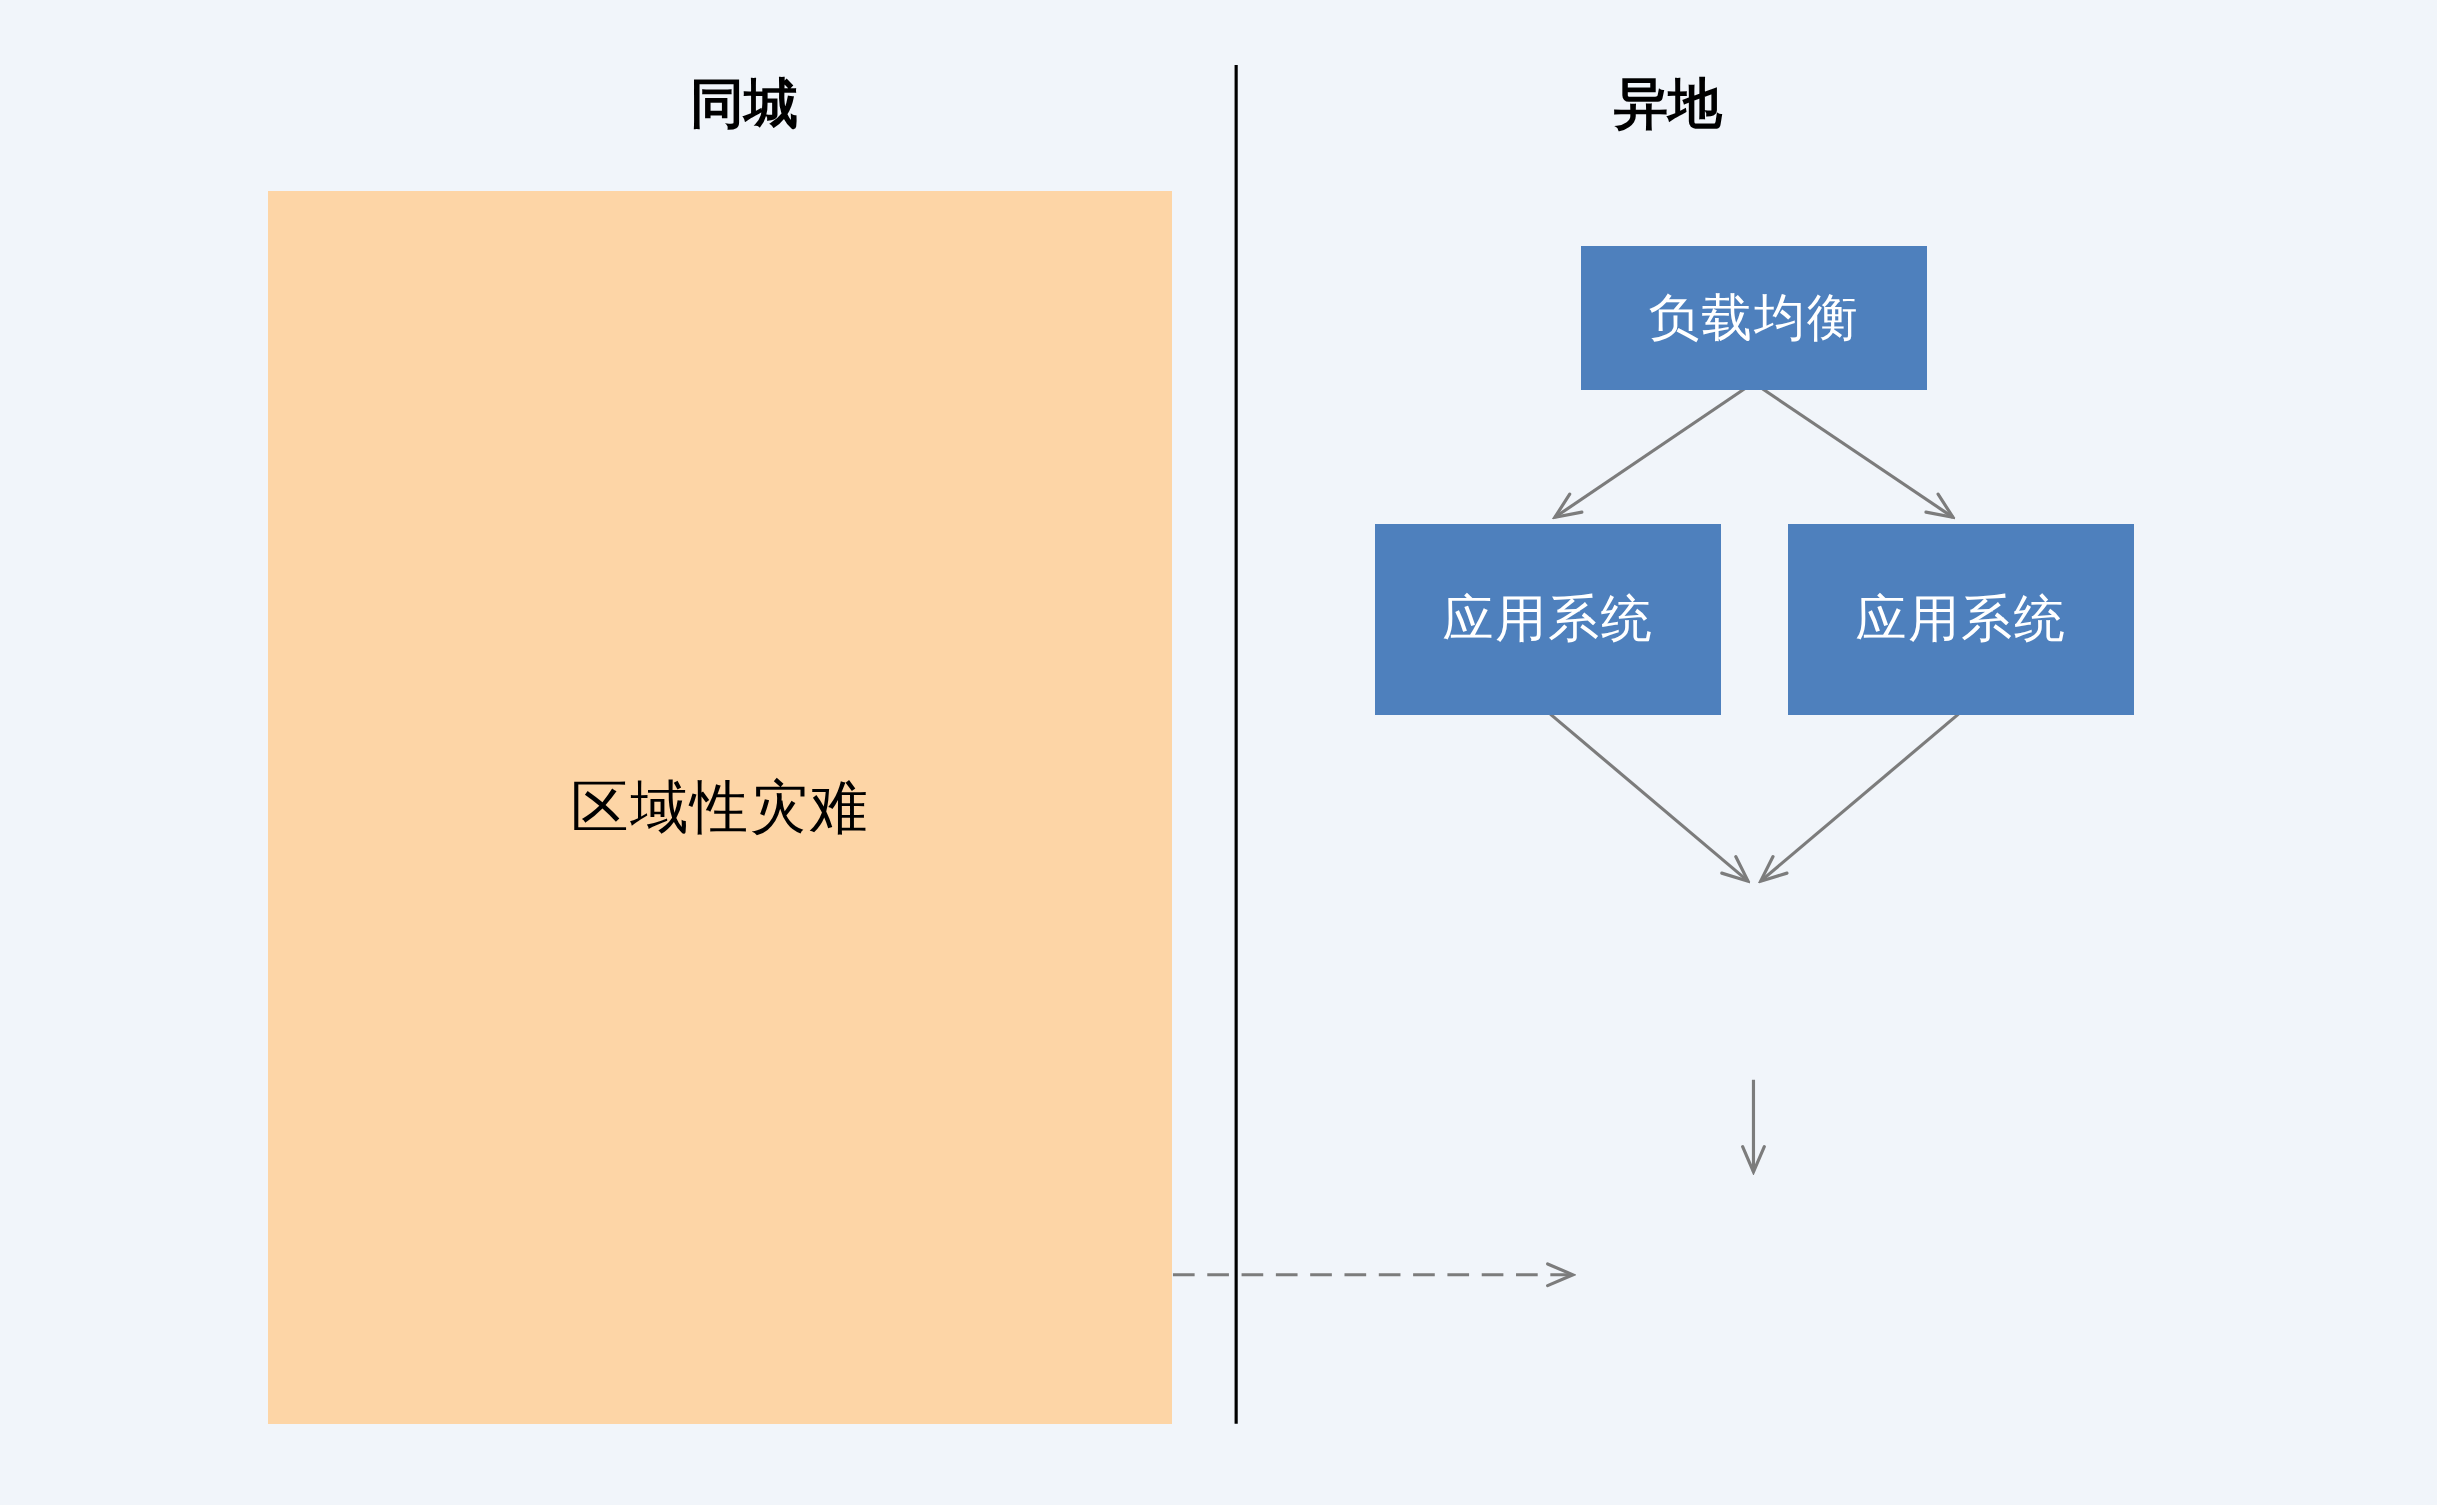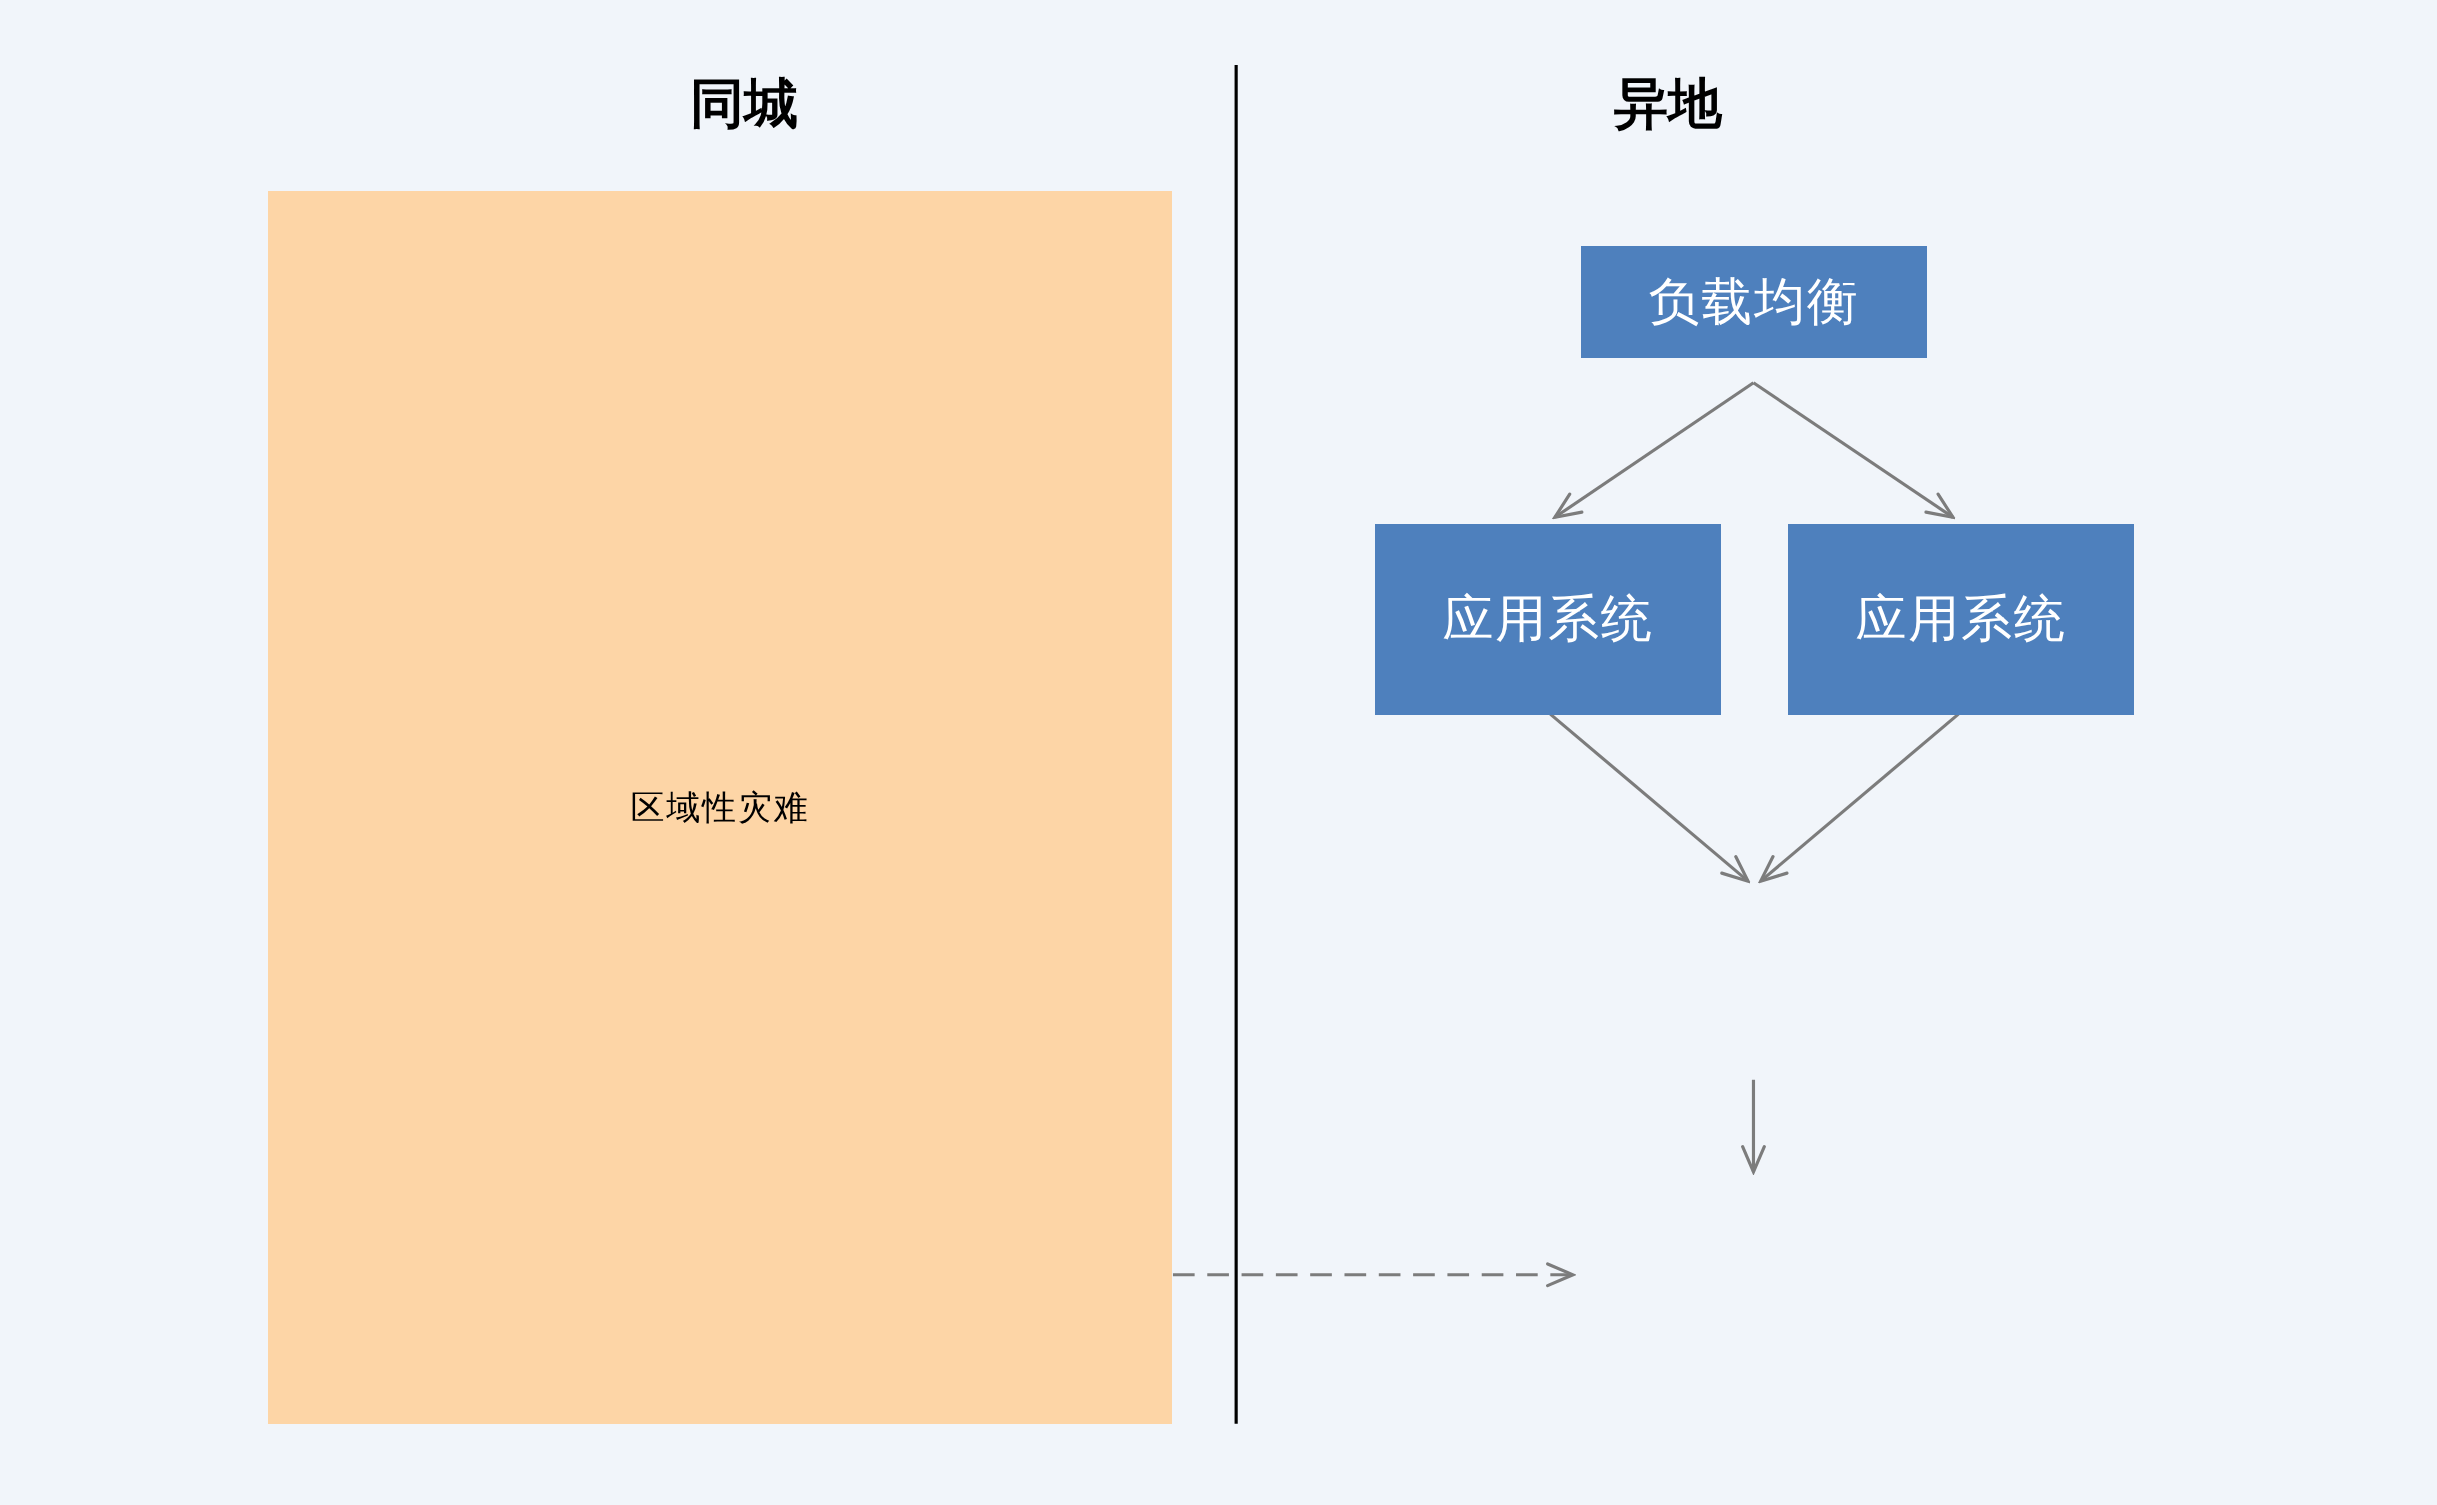--- a/index.html
+++ b/index.html
@@ -32,21 +32,21 @@
     left: 268px;
     top: 191px;
     width: 904px;
     height: 1233px;
     background: #FDD5A6;
     display: flex;
     align-items: center;
     justify-content: center;
   }
   #region-disaster .region-label {
-    font-size: 34px;
+    font-size: 58px;
     color: #000000;
     letter-spacing: 1.8px;
     white-space: nowrap;
   }
   #connector-layer {
     position: absolute;
     left: 0;
     top: 0;
     width: 2438px;
     height: 1505px;
@@ -56,21 +56,21 @@
     position: absolute;
     background: #4E80BD;
     color: #FFFFFF;
     display: flex;
     align-items: center;
     justify-content: center;
     font-size: 51px;
     letter-spacing: 1.8px;
     white-space: nowrap;
   }
-  #node-load-balancer { left: 1581px; top: 246px;  width: 346px; height: 112px; }
+  #node-load-balancer { left: 1581px; top: 246px;  width: 346px; height: 144px; }
   #node-app-system-1  { left: 1375px; top: 524px;  width: 346px; height: 191px; }
   #node-app-system-2  { left: 1788px; top: 524px;  width: 346px; height: 191px; }
   #node-database      { left: 1581px; top: 888px;  width: 346px; height: 192px; }
   #node-storage       { left: 1581px; top: 1178px; width: 346px; height: 191px; }
 </style>
 </head>
 <body>
 
 <div id="stage">
 

